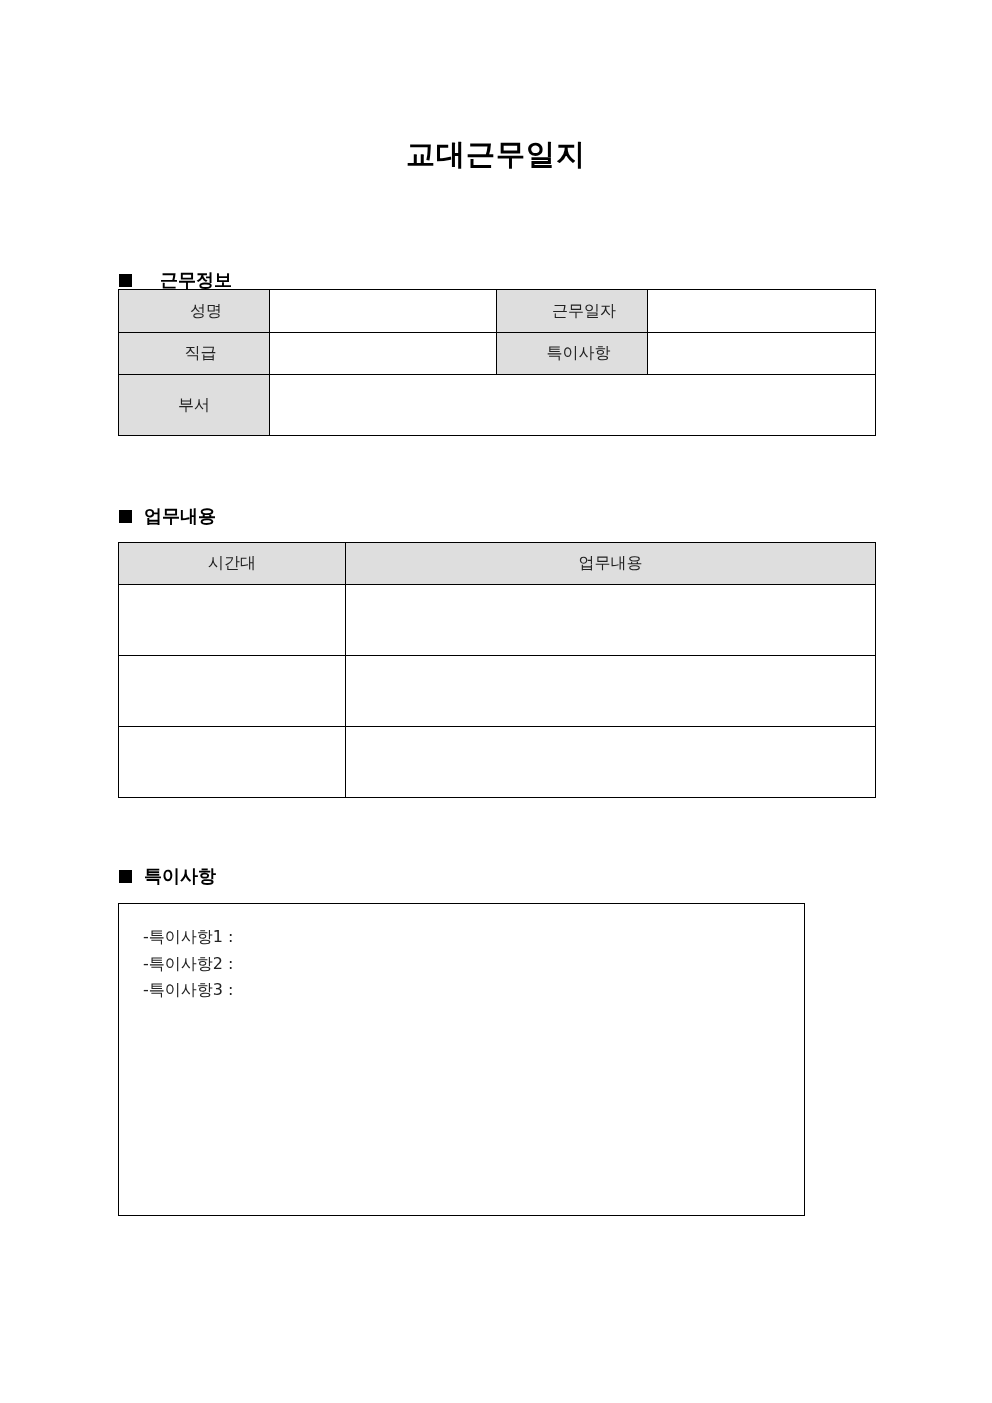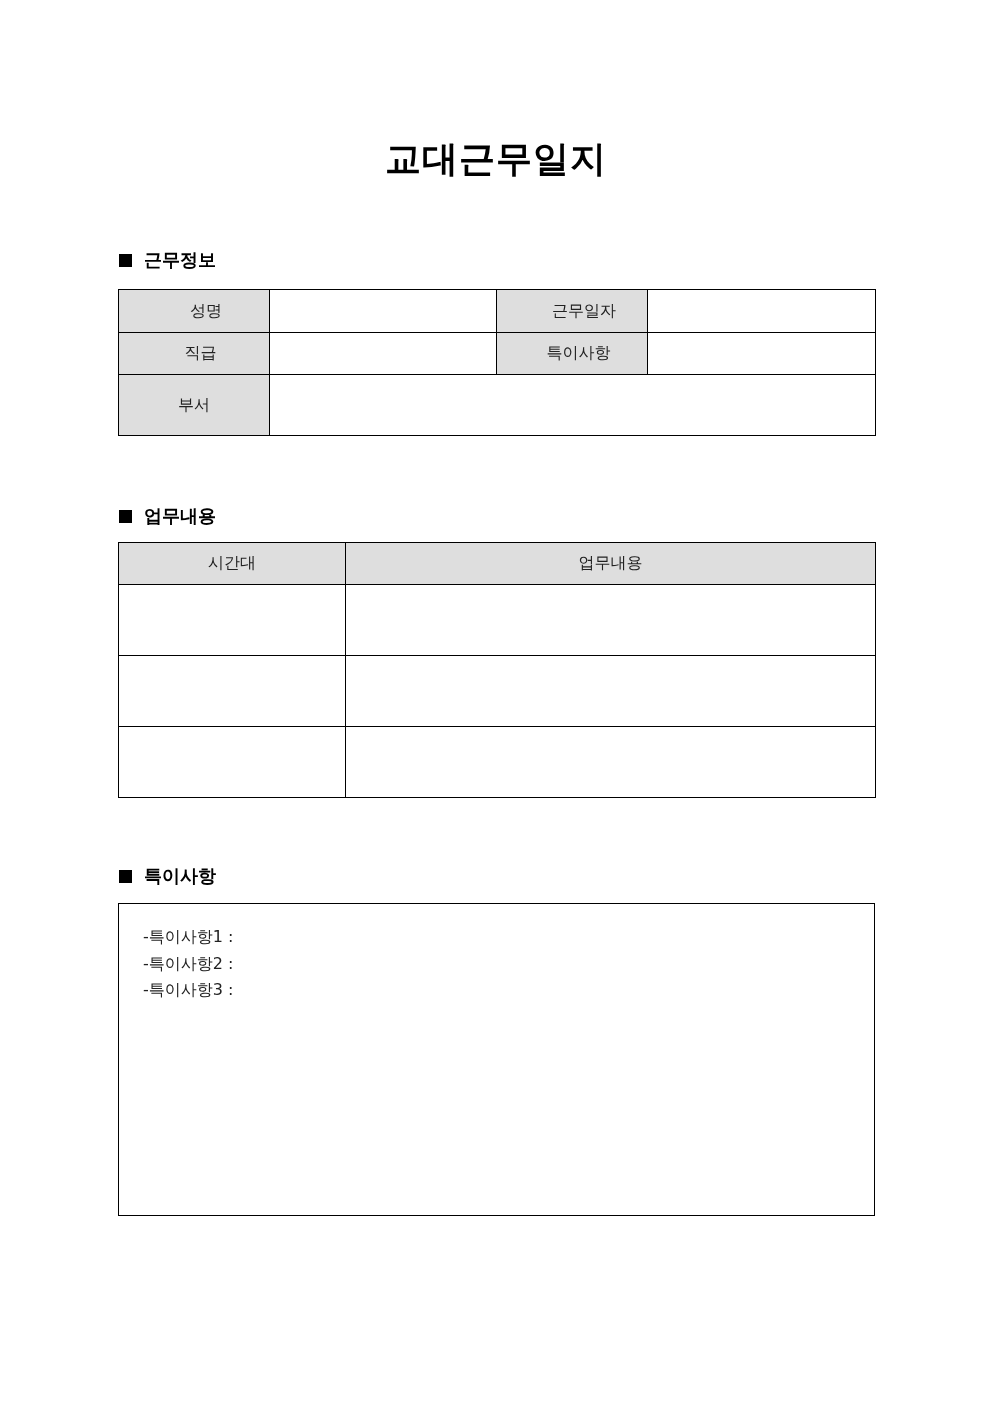--- a/index.html
+++ b/index.html
@@ -15,21 +15,21 @@
       position: relative;
       width: 992px;
       height: 1403px;
     }
     .doc-title {
       position: absolute;
       left: 0;
       top: 135px;
       width: 992px;
       text-align: center;
-      font-size: 36px;
+      font-size: 29px;
       font-weight: bold;
       letter-spacing: 1px;
       color: #000000;
     }
     .section-heading {
       position: absolute;
       left: 119px;
       font-size: 18px;
       font-weight: bold;
       color: #000000;
@@ -71,40 +71,40 @@
     .info-table tr.r3 td { height: 61px; }
 
     .work-table { top: 542px; border-radius: 29px; }
     .work-table th { height: 42px; }
     .work-table td { height: 71px; }
 
     .notes-box {
       position: absolute;
       left: 118px;
       top: 903px;
-      width: 757px;
+      width: 687px;
       height: 313px;
       border: 1.5px solid #000000;
       padding: 20px 24px;
     }
     .notes-line {
       font-size: 16px;
       line-height: 26.5px;
       color: #222222;
       white-space: pre;
     }
   </style>
 </head>
 <body>
 
 <div class="page">
 
   <h1 class="doc-title">교대근무일지</h1>
 
-  <div class="section-heading" style="top:248px;">
+  <div class="section-heading" style="top:268px;gap:16px;">
     <span class="marker"></span>
     <span>근무정보</span>
   </div>
 
   <table class="grid info-table">
     <colgroup>
       <col style="width:151px">
       <col style="width:227px">
       <col style="width:151px">
       <col style="width:228px">

